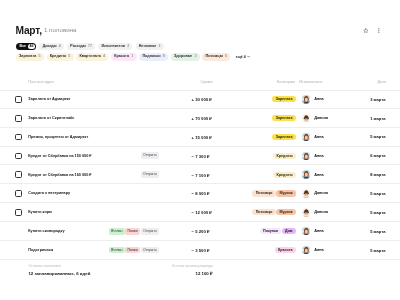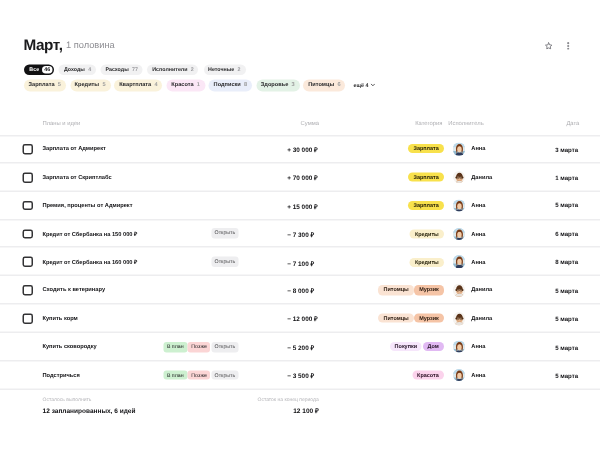--- a/index.html
+++ b/index.html
@@ -2,21 +2,21 @@
 <html><head>
 <meta charset="utf-8">
 <style>
   html,body{margin:0;padding:0;}
   body{width:400px;height:300px;background:#fff;
        font-family:"Liberation Sans",sans-serif;color:#1d1d1f;overflow:hidden;
        -webkit-font-smoothing:antialiased;}
   .page{position:relative;width:400px;height:300px;background:#fff;will-change:transform;transform:translateZ(0);}
 
   
-  .hdr{position:absolute;left:15.6px;top:26.5px;display:flex;align-items:flex-end;}
+  .hdr{position:absolute;left:15.6px;top:26.5px;display:flex;align-items:center;}
   .title{font-size:10.2px;font-weight:700;letter-spacing:-0.25px;color:#1b1b1d;line-height:7.2px;}
   .subtitle{font-size:6.2px;font-weight:400;color:#8e8e93;margin-left:2.2px;line-height:6px;}
   .hdr-actions{position:absolute;left:363.2px;top:27.7px;display:flex;gap:9.2px;align-items:flex-start;}
   .ic{display:block;line-height:0;font-size:0;}
 
   
   .chips{position:absolute;left:16.2px;top:42.9px;display:flex;gap:3.2px;align-items:center;}
   .chips2{position:absolute;left:15.8px;top:53.4px;display:flex;gap:2.7px;align-items:center;}
   .chip{display:inline-flex;align-items:center;gap:2.2px;height:7.2px;padding:0 3.2px;
         border-radius:4px;background:#f1f1f2;font-size:3.55px;font-weight:700;color:#2a2a2c;white-space:nowrap;line-height:1;}

